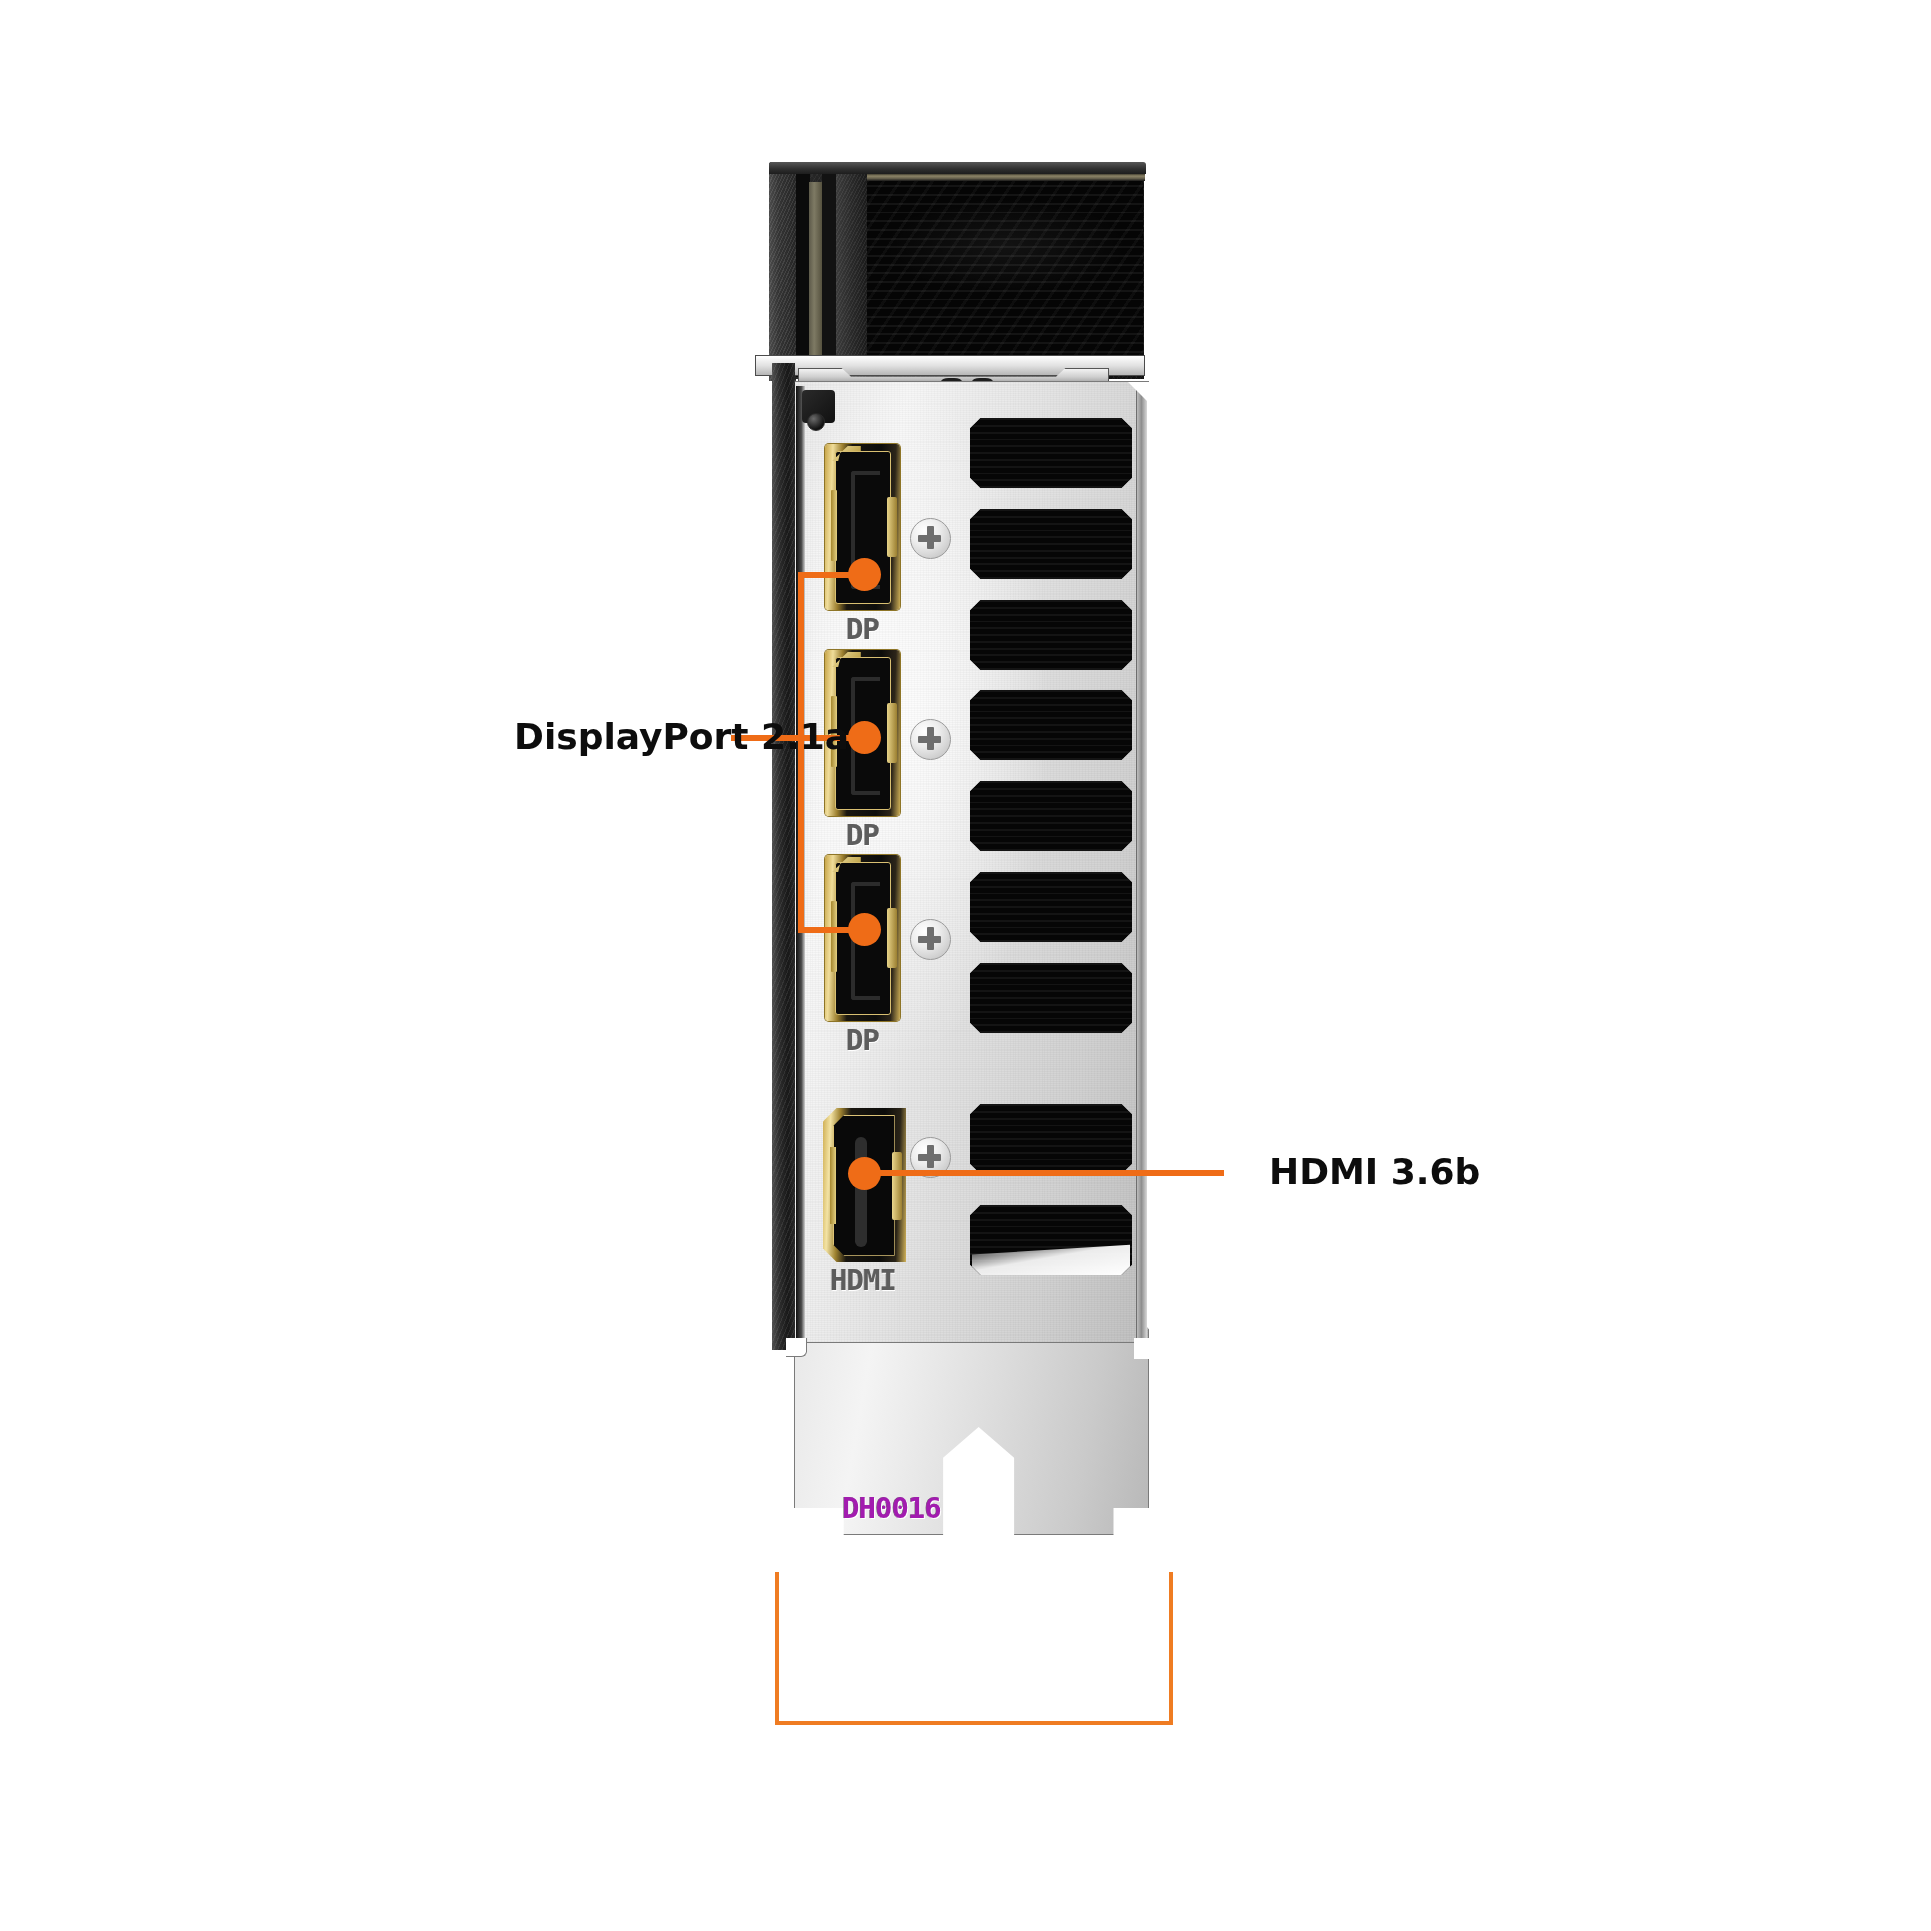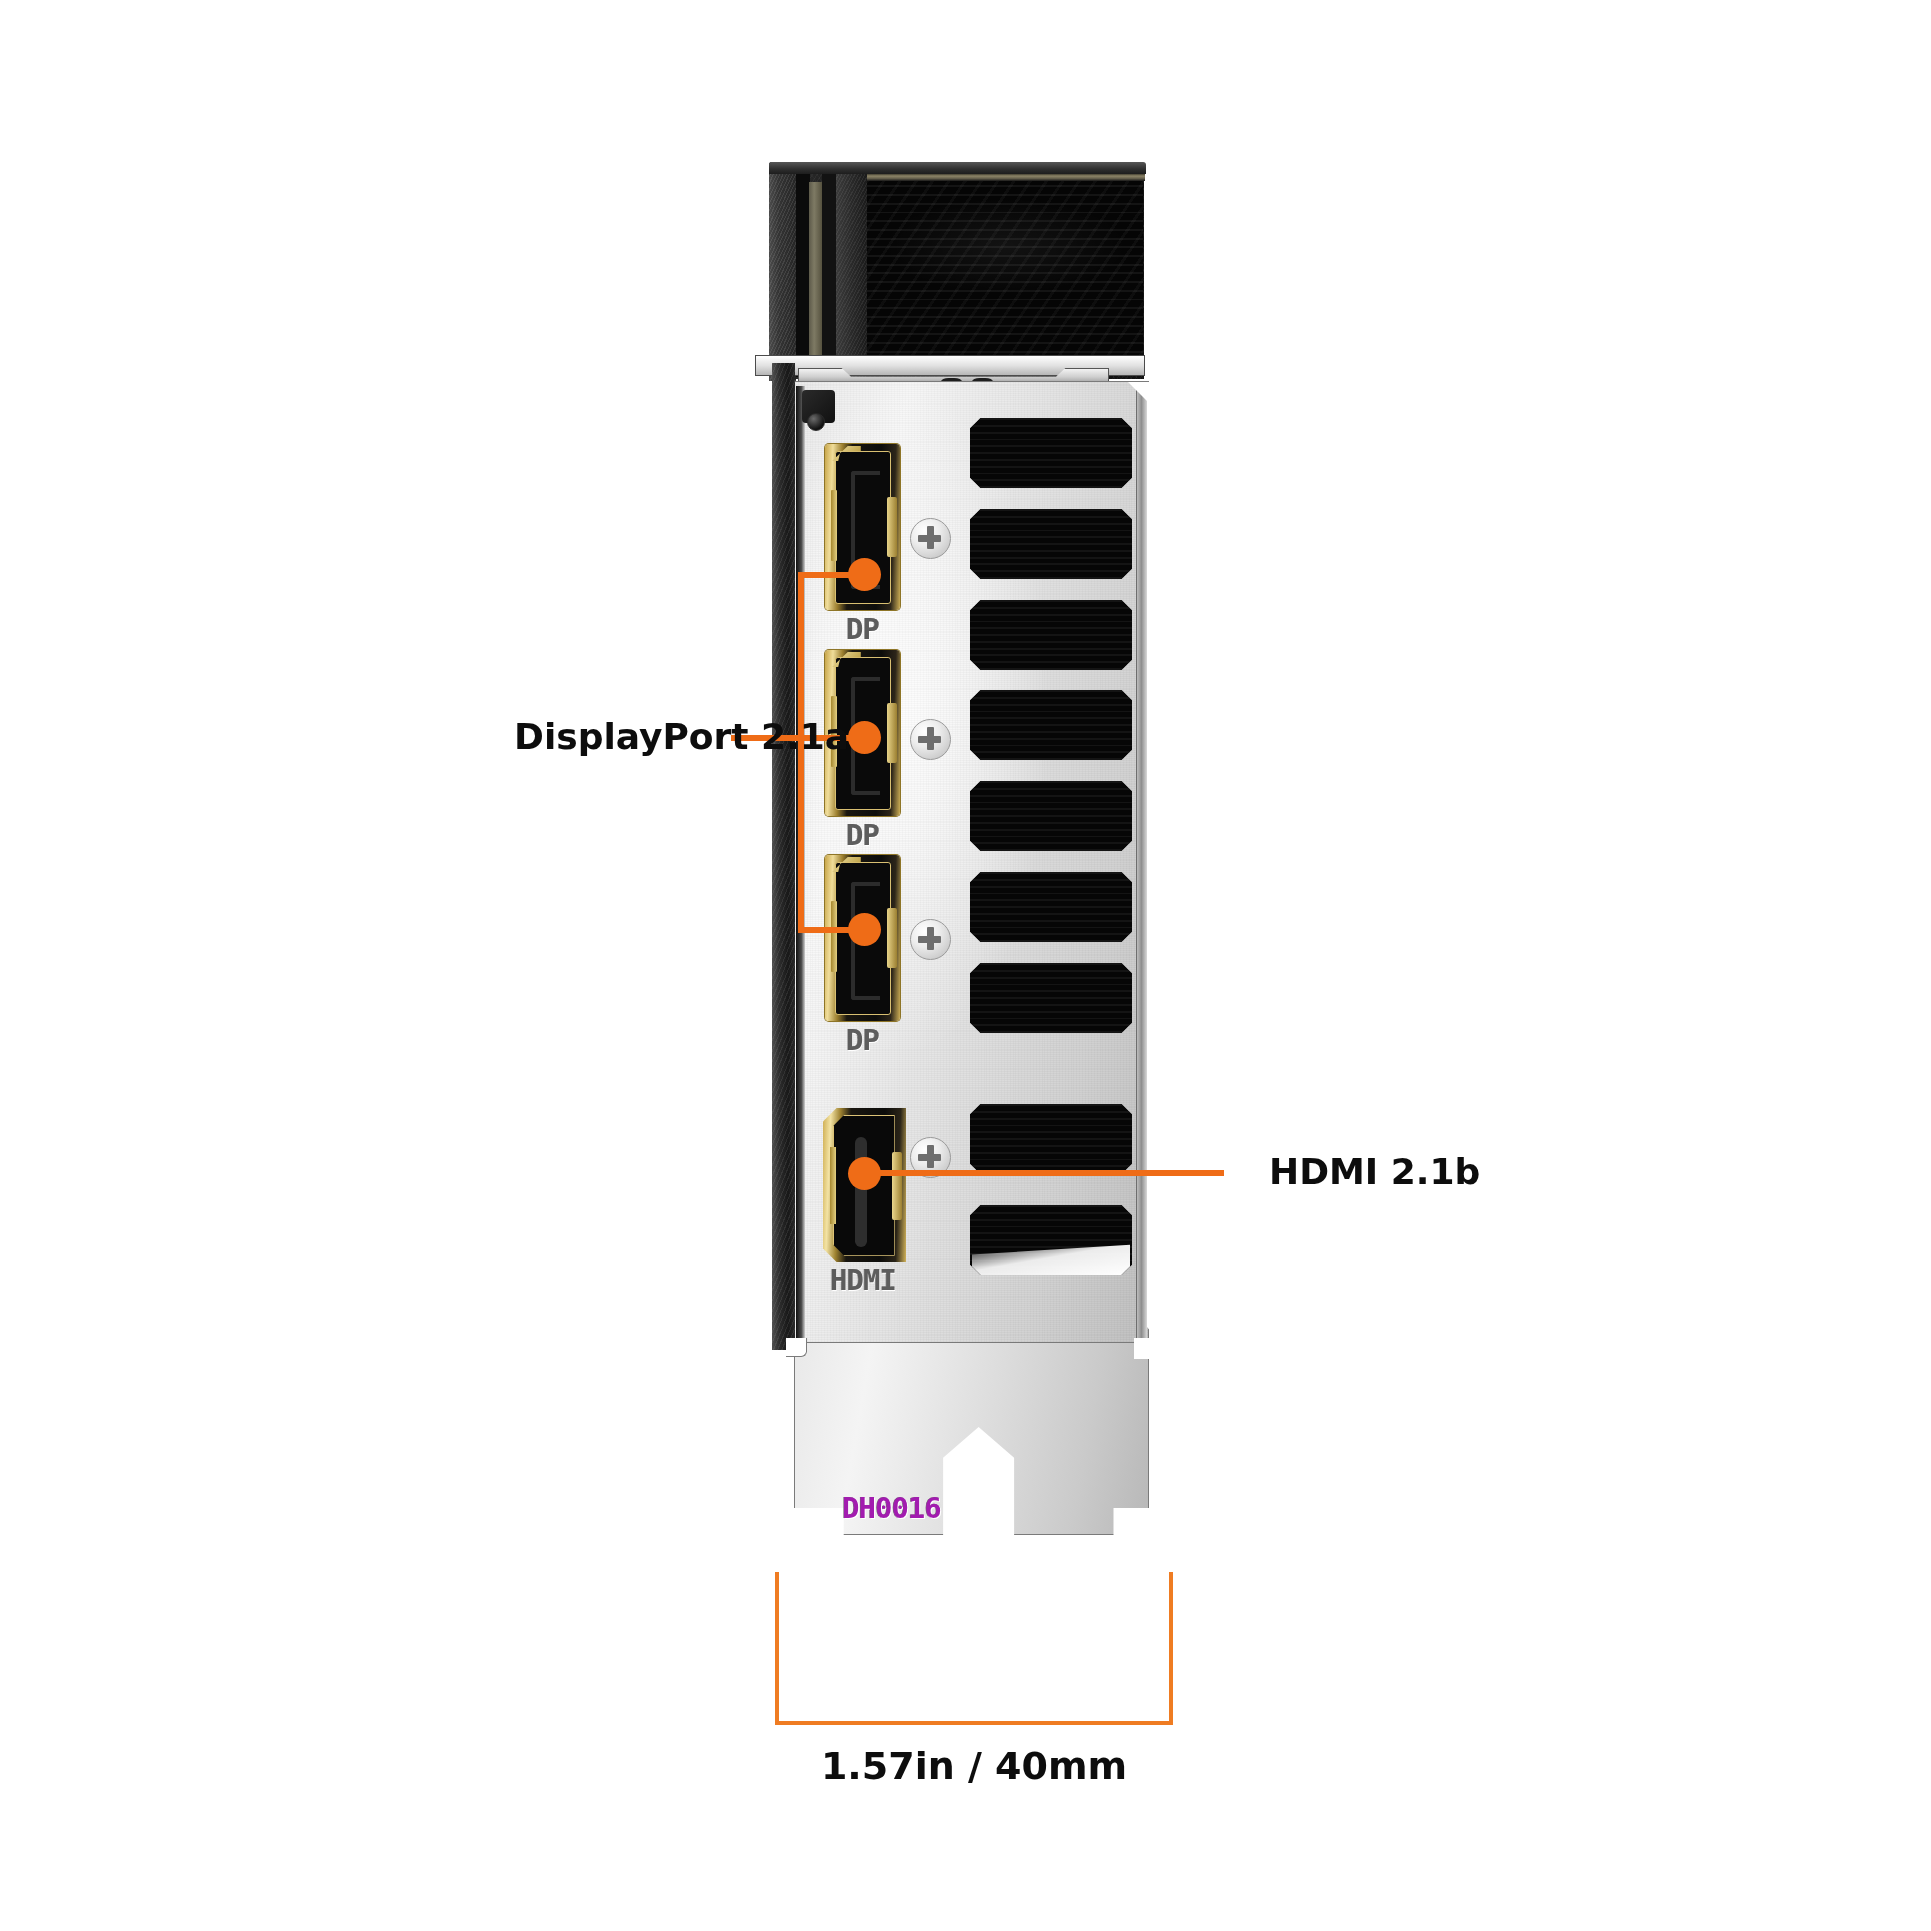--- a/index.html
+++ b/index.html
@@ -524,19 +524,18 @@
   <div class="callout-dot" style="left:848px; top:913px;"></div>
 
   <div class="callout-line-h" style="left:798px; top:572px; width:58px;"></div>
   <div class="callout-line-h" style="left:798px; top:927px; width:58px;"></div>
   <div class="callout-line-v" style="left:798px; top:572px; height:361px;"></div>
   <div class="callout-line-h" style="left:731px; top:735px; width:126px;"></div>
   <div class="callout-text" style="left:473px; top:716px;">DisplayPort 2.1a</div>
 
   <div class="callout-dot" style="left:848px; top:1157px;"></div>
   <div class="callout-line-h" style="left:857px; top:1170px; width:367px;"></div>
-  <div class="callout-text" style="left:1228px; top:1151px;">HDMI 2.1b</div>
+  <div class="callout-text" style="left:1228px; top:1151px;">HDMI 3.6b</div>
 
   <div class="dim-bracket"></div>
-  <div class="dim-text">1.57in / 40mm</div>
 
 </div>
 
 
 </body></html>

